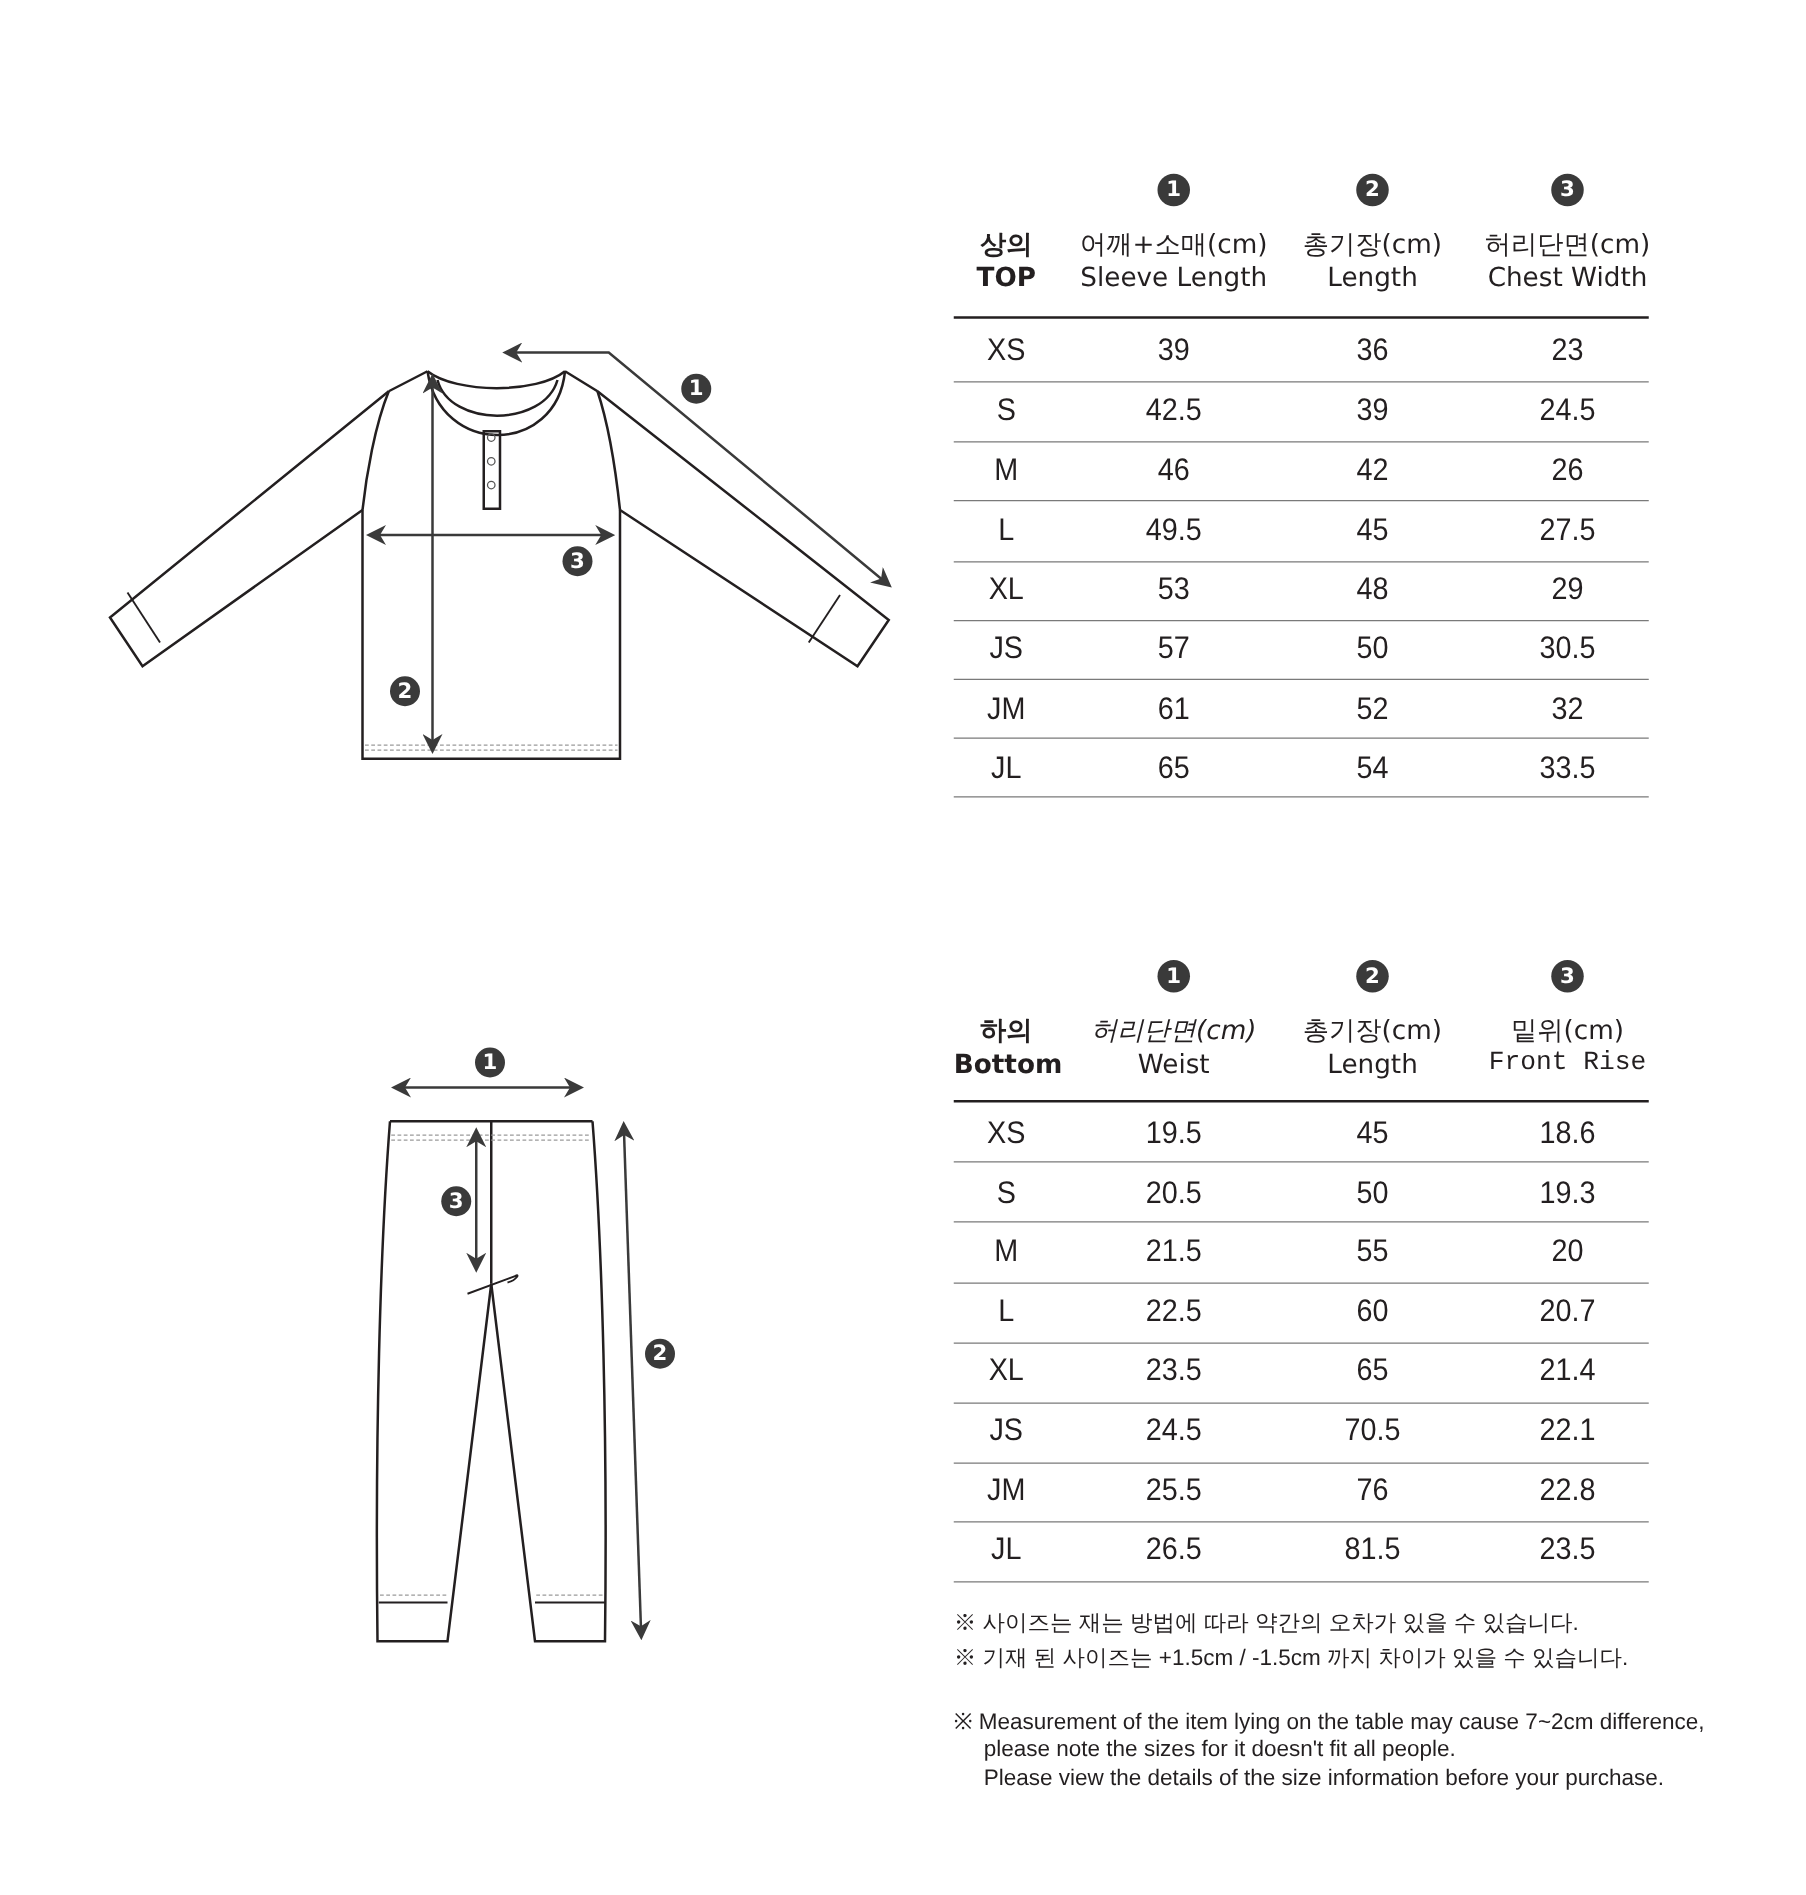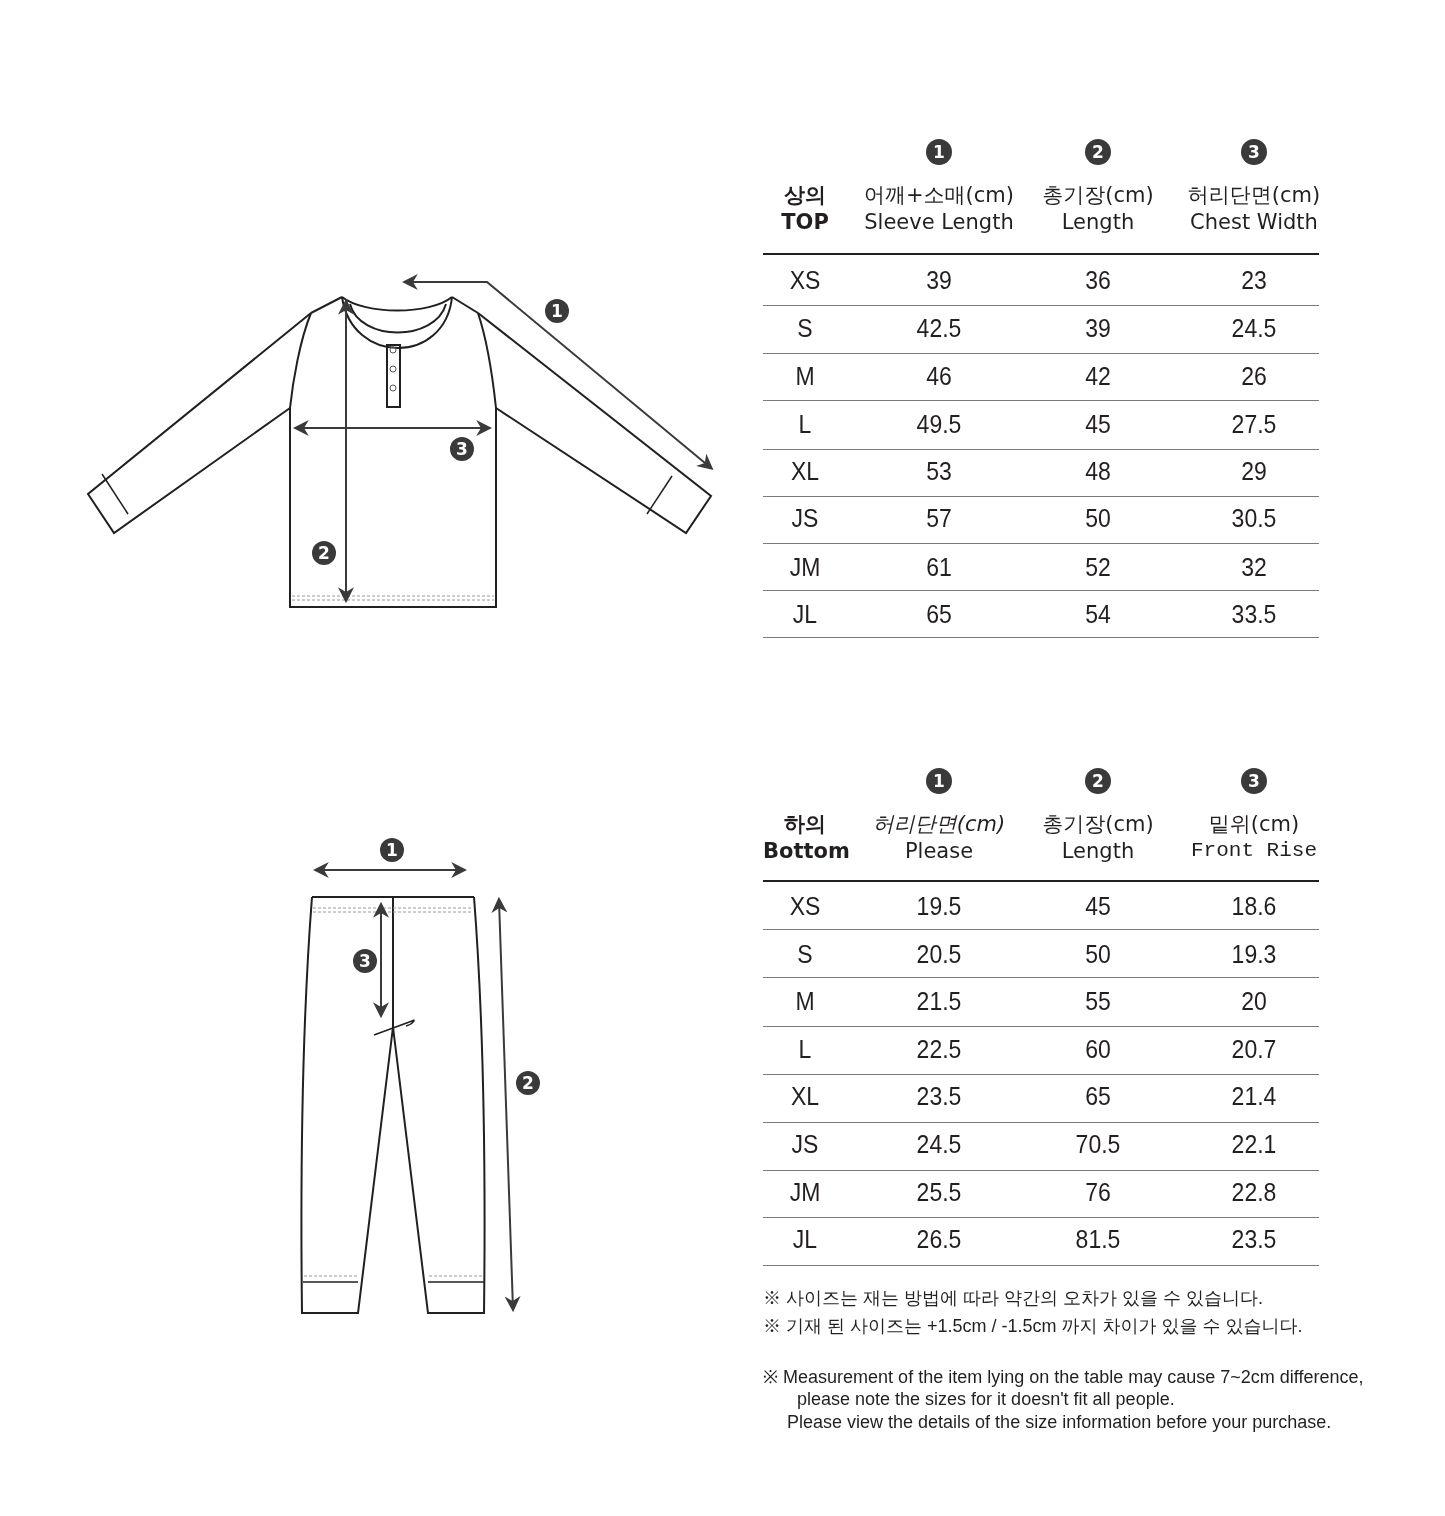--- a/index.html
+++ b/index.html
@@ -166,21 +166,21 @@
     <div class="rule" style="top:507px;"></div>
   </div>
 </div>
 
 <div class="tbl" style="top:758px;height:520px;">
   <div class="hdr-line hdr-bold" style="left:0;width:84px;top:52px;">하의</div>
   <div class="hdr-line hdr-bold" style="left:0;width:84px;top:81px;">Bottom</div>
 
   <div class="hdr-num" style="left:163px;top:10px;">1</div>
   <div class="hdr-line" style="left:86px;width:180px;top:52px;font-style:italic;">허리단면(cm)</div>
-  <div class="hdr-line" style="left:86px;width:180px;top:81px;">Please</div>
+  <div class="hdr-line" style="left:86px;width:180px;top:81px;">Weist</div>
 
   <div class="hdr-num" style="left:322px;top:10px;">2</div>
   <div class="hdr-line" style="left:255px;width:160px;top:52px;">총기장(cm)</div>
   <div class="hdr-line" style="left:255px;width:160px;top:81px;">Length</div>
 
   <div class="hdr-num" style="left:478px;top:10px;">3</div>
   <div class="hdr-line" style="left:410px;width:162px;top:52px;">밑위(cm)</div>
   <div class="hdr-line" style="left:410px;width:162px;top:81px;font-family:Liberation Mono, monospace;">Front Rise</div>
 
   <div class="rule-thick" style="top:122px;"></div>
@@ -239,14 +239,14 @@
     <div class="cell" style="left:116px;width:120px;top:467px;">26.5</div>
     <div class="cell" style="left:275px;width:120px;top:467px;">81.5</div>
     <div class="cell" style="left:431px;width:120px;top:467px;">23.5</div>
     <div class="rule" style="top:507px;"></div>
   </div>
 </div>
 
 <div class="note" style="top:1286px;">※ 사이즈는 재는 방법에 따라 약간의 오차가 있을 수 있습니다.</div>
 <div class="note" style="top:1314px;">※ 기재 된 사이즈는 +1.5cm / -1.5cm 까지 차이가 있을 수 있습니다.</div>
 <div class="note" style="top:1364px;">※ Measurement of the item lying on the table may cause 7~2cm difference,</div>
-<div class="note" style="top:1389px;left:787px;margin-left:10px;">please note the sizes for it doesn't fit all people.</div>
+<div class="note" style="top:1389px;left:787px;">please note the sizes for it doesn't fit all people.</div>
 <div class="note" style="top:1412px;left:787px;">Please view the details of the size information before your purchase.</div>
 
 </body></html>

